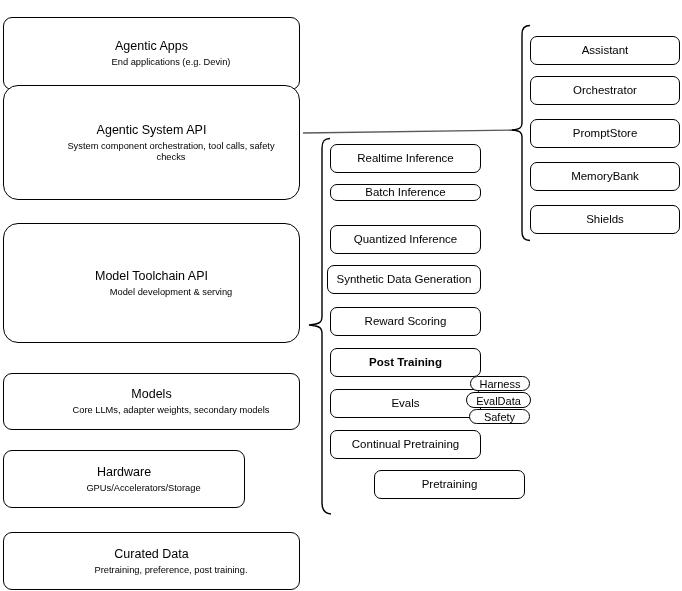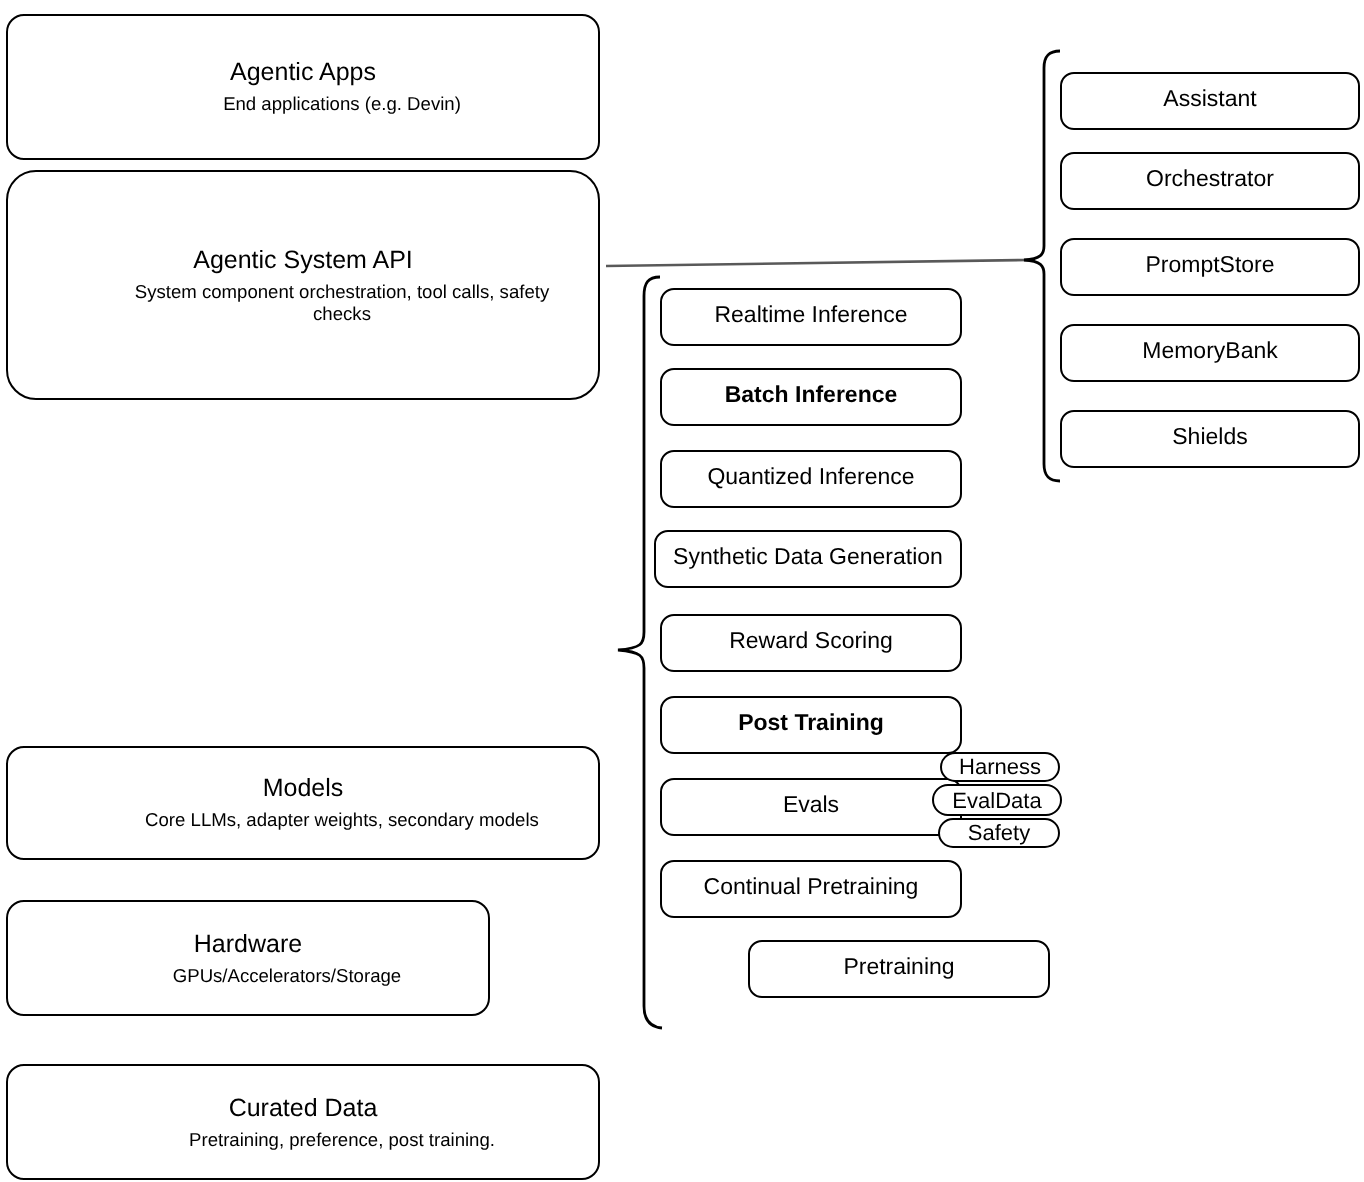--- a/index.html
+++ b/index.html
@@ -71,50 +71,54 @@
 <body>
 
 <div class="canvas">
 
   <svg class="overlay-svg" viewBox="0 0 682 591" xmlns="http://www.w3.org/2000/svg">
     <path d="M 303 133 L 514 130" fill="none" stroke="#595959" stroke-width="1.3"></path>
     <path d="M 330 138.5 C 324 138.5, 322 141.5, 322 148 L 322 316 C 322 322, 320.5 324, 309 325 C 320.5 326, 322 328, 322 334 L 322 503 C 322 510, 325 513.5, 331 514" fill="none" stroke="#000000" stroke-width="1.4"></path>
     <path d="M 530 25.5 C 524.5 25.5, 522 28, 522 34 L 522 123 C 522 127, 520.5 129.5, 512 130 C 520.5 130.5, 522 133, 522 137 L 522 232 C 522 238, 524.5 240.5, 530 240.5" fill="none" stroke="#000000" stroke-width="1.4"></path>
   </svg>
 
-  <div class="node left-node" style="left:3px; top:7px; width:297px; height:73px;">
+  <div class="node left-node" style="left:3px; top:17px; width:297px; height:73px;">
     <div class="title">Agentic Apps</div>
     <div class="subtitle">End applications (e.g. Devin)</div>
   </div>
 
   <div class="node left-node big-radius" style="left:3px; top:85px; width:297px; height:115px;">
     <div class="title">Agentic System API</div>
     <div class="subtitle">System component orchestration, tool calls, safety checks</div>
   </div>
 
+  <div class="node left-node big-radius" style="left:3px; top:223px; width:297px; height:120px;">
+    <div class="title">Model Toolchain API</div>
+    <div class="subtitle">Model development &amp; serving</div>
+  </div>
 
   <div class="node left-node" style="left:3px; top:373px; width:297px; height:57px;">
     <div class="title">Models</div>
     <div class="subtitle">Core LLMs, adapter weights, secondary models</div>
   </div>
 
   <div class="node left-node" style="left:3px; top:450px; width:242px; height:58px;">
     <div class="title">Hardware</div>
     <div class="subtitle">GPUs/Accelerators/Storage</div>
   </div>
 
   <div class="node left-node" style="left:3px; top:532px; width:297px; height:58px;text-align:center;">
     <div class="title">Curated Data</div>
     <div class="subtitle">Pretraining, preference, post training.</div>
   </div>
 
   <div class="node small-node" style="left:330px; top:144px; width:151px; height:29px;">
     <span>Realtime Inference</span>
   </div>
-  <div class="node small-node" style="left:330px; top:184px; width:151px; height:29px;font-weight:bold;">
+  <div class="node small-node" style="left:330px; top:184px; width:151px; height:17px;">
     <span>Batch Inference</span>
   </div>
   <div class="node small-node" style="left:330px; top:225px; width:151px; height:29px;">
     <span>Quantized Inference</span>
   </div>
   <div class="node small-node" style="left:327px; top:265px; width:154px; height:29px;">
     <span>Synthetic Data Generation</span>
   </div>
   <div class="node small-node" style="left:330px; top:307px; width:151px; height:29px;">
     <span>Reward Scoring</span>

